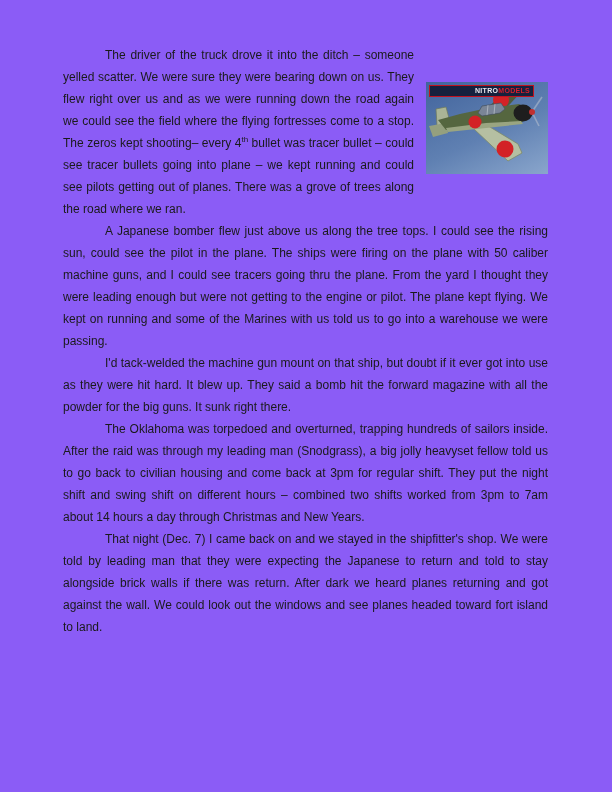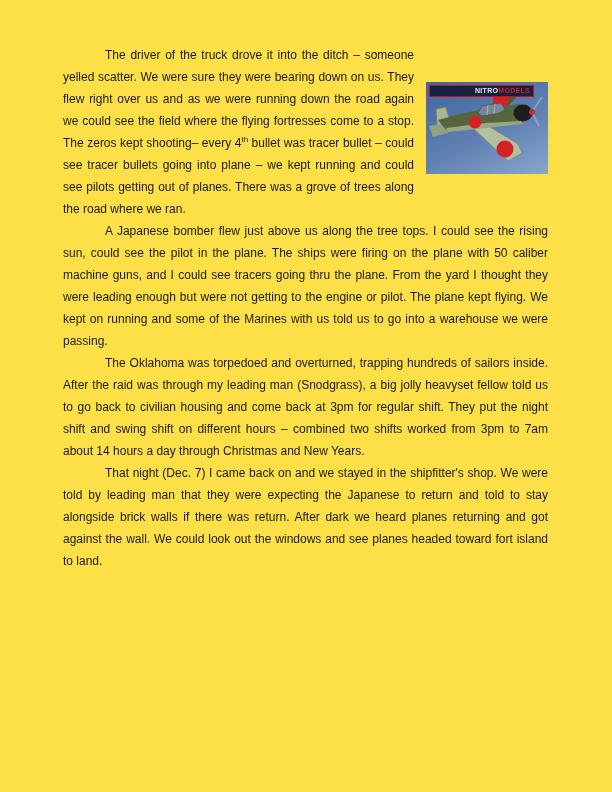--- a/index.html
+++ b/index.html
@@ -1,20 +1,20 @@
 <!DOCTYPE html>
 <html><head>
 <meta charset="utf-8">
 <style>
   html, body { margin: 0; padding: 0; }
   .page {
     position: relative;
     width: 612px;
     height: 792px;
-    background: #fde047;
+    background: #8b5cf6;
     font-family: "Liberation Sans", sans-serif;
     color: #1a1a1a;
     overflow: hidden;
   }
   .text-block {
     position: absolute;
     left: 63px;
     top: 44px;
     width: 485px;
     font-size: 12px;
@@ -91,17 +91,18 @@
           <line x1="106" y1="30" x2="116" y2="15" stroke="#b9c2cf" stroke-width="1.6" opacity="0.55"></line>
           <line x1="106" y1="30" x2="113" y2="44" stroke="#b9c2cf" stroke-width="1.6" opacity="0.55"></line>
           <circle cx="106" cy="30" r="3" fill="#c03030"></circle>
         </svg>
         <span class="logo"><span class="logo-nitro">NITRO</span><span class="logo-models">MODELS</span></span>
       </span>
       <span class="ptext">The driver of the truck drove it into the ditch – someone yelled scatter. We were sure they were bearing down on us.  They flew right over us and as we were running down the road again we could see the field where the flying fortresses come to a stop. The zeros kept shooting– every 4<sup>th</sup> bullet was tracer bullet – could see tracer bullets going into plane – we kept running and could see pilots getting out of planes.  There was a grove of trees along the road where we ran.</span>
     </p>
 
     <p class="para"><span class="ptext">A Japanese bomber flew just above us along the tree tops.  I could see the rising sun, could see the pilot in the plane.  The ships were firing on the plane with 50 caliber machine guns, and I could see tracers going thru the plane.  From the yard I thought they were leading enough but were not getting to the engine or pilot. The plane kept flying.  We kept on running and some of the Marines with us told us to go into a warehouse we were passing.</span></p>
+    <p class="para"><span class="ptext">I'd tack-welded the machine gun mount on that ship, but doubt if it ever got into use as they were hit hard. It blew up.  They said a bomb hit the forward magazine with all the powder for the big guns.  It sunk  right there.</span></p>
     <p class="para"><span class="ptext">The Oklahoma was torpedoed and overturned, trapping hundreds of sailors inside. After the raid was through my leading man (Snodgrass), a big jolly heavyset fellow told us to go back to civilian housing and come back at 3pm for regular shift. They put the night shift and swing shift on different hours – combined two shifts worked from 3pm to 7am about 14 hours a day through Christmas and New Years.</span></p>
     <p class="para"><span class="ptext">That night (Dec. 7) I came back on  and we stayed in the shipfitter's shop. We were told by leading man that they were expecting the Japanese to return and told to stay alongside brick walls if there was return. After dark we heard planes returning and got against the wall.  We could look out the windows and see planes headed toward fort island to land.</span></p>
 
   </div>
 </div>
 
 </body></html>

